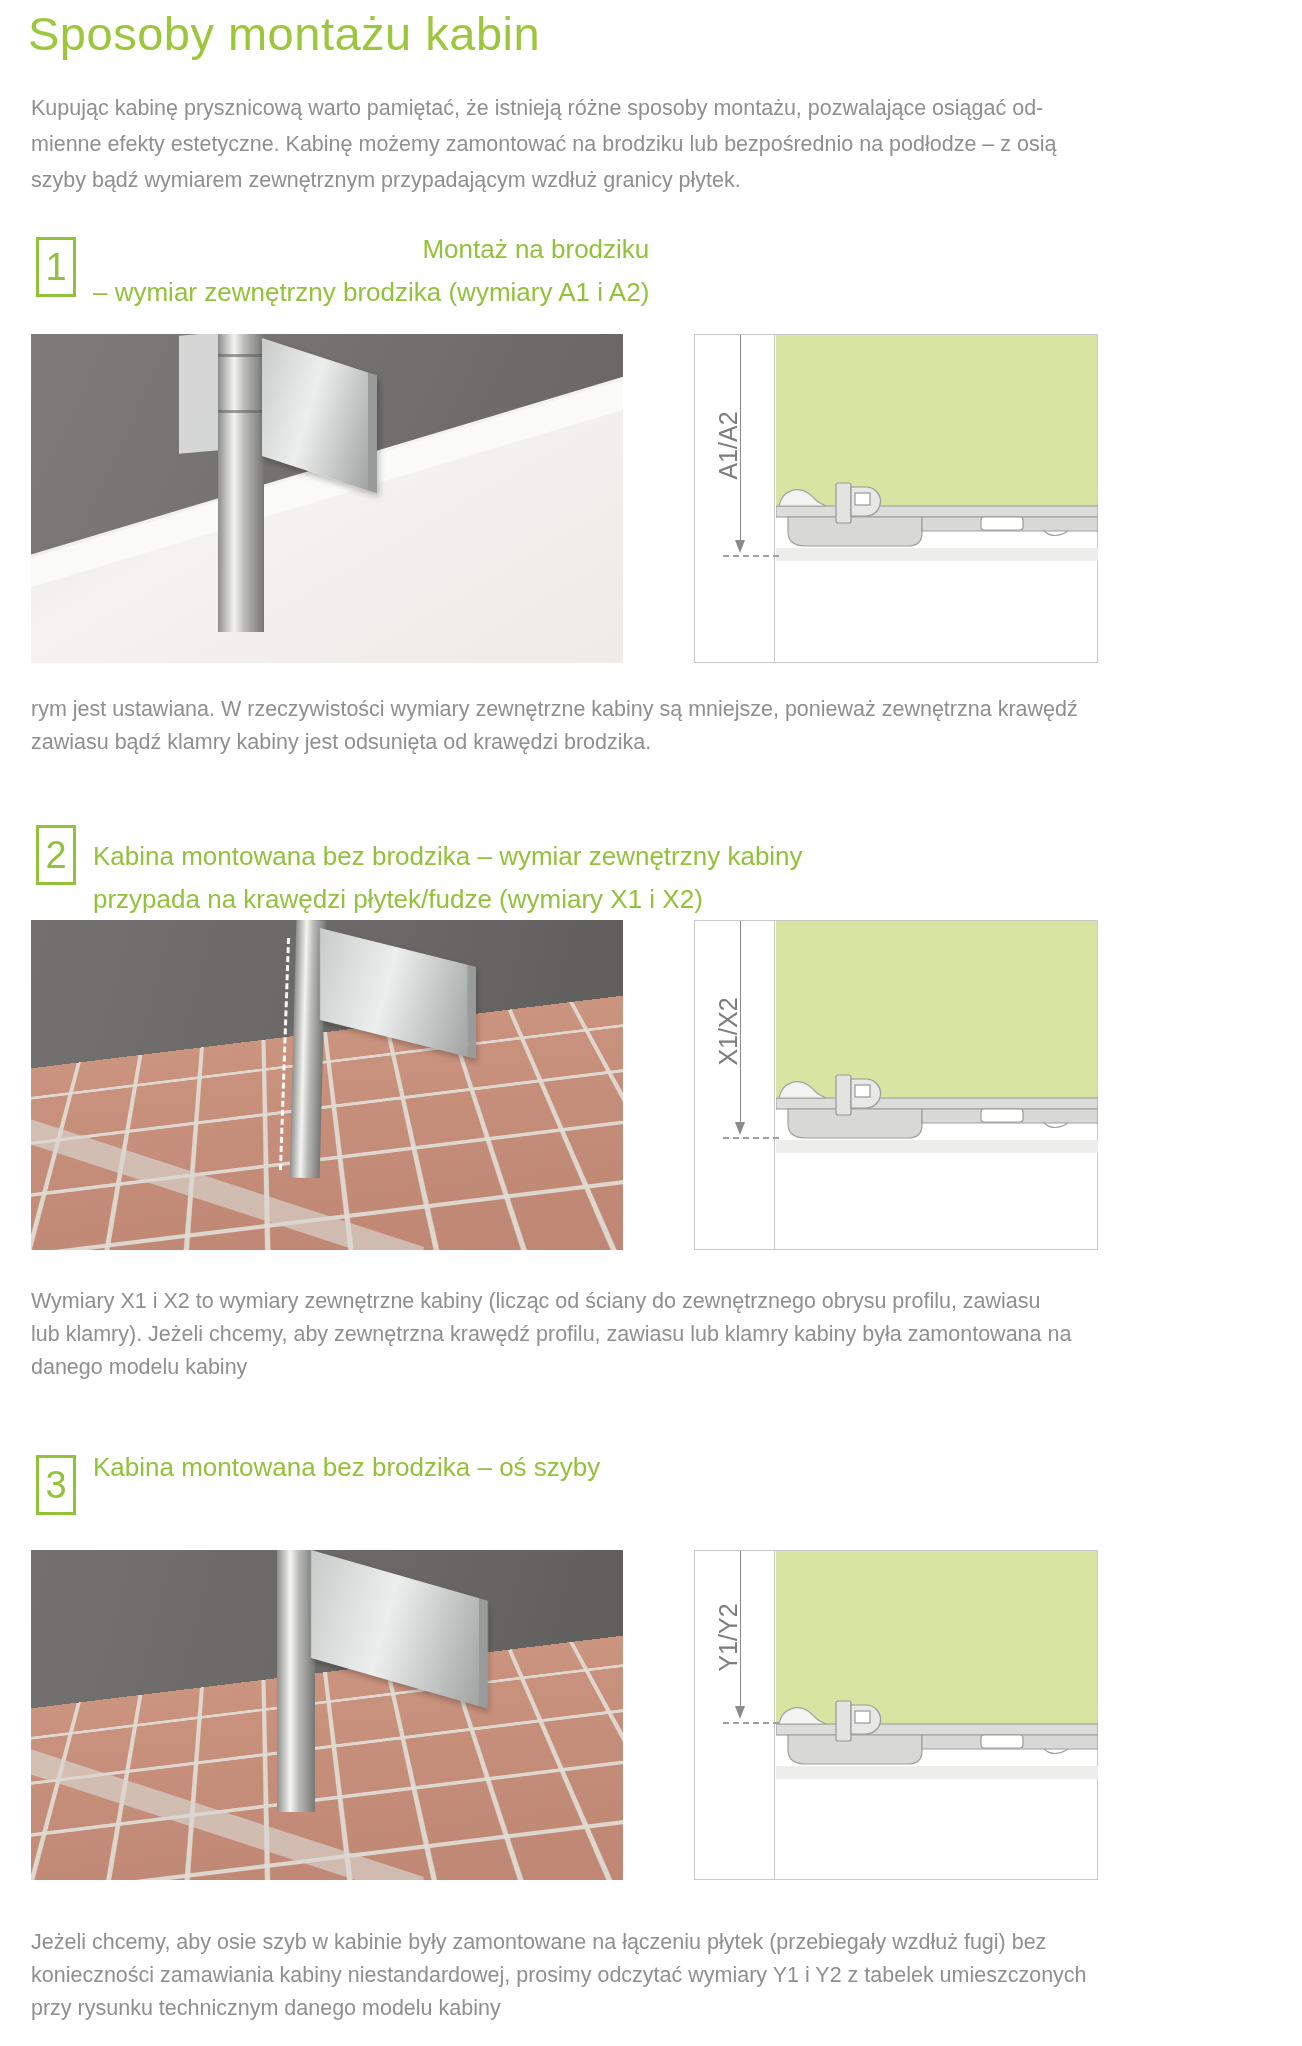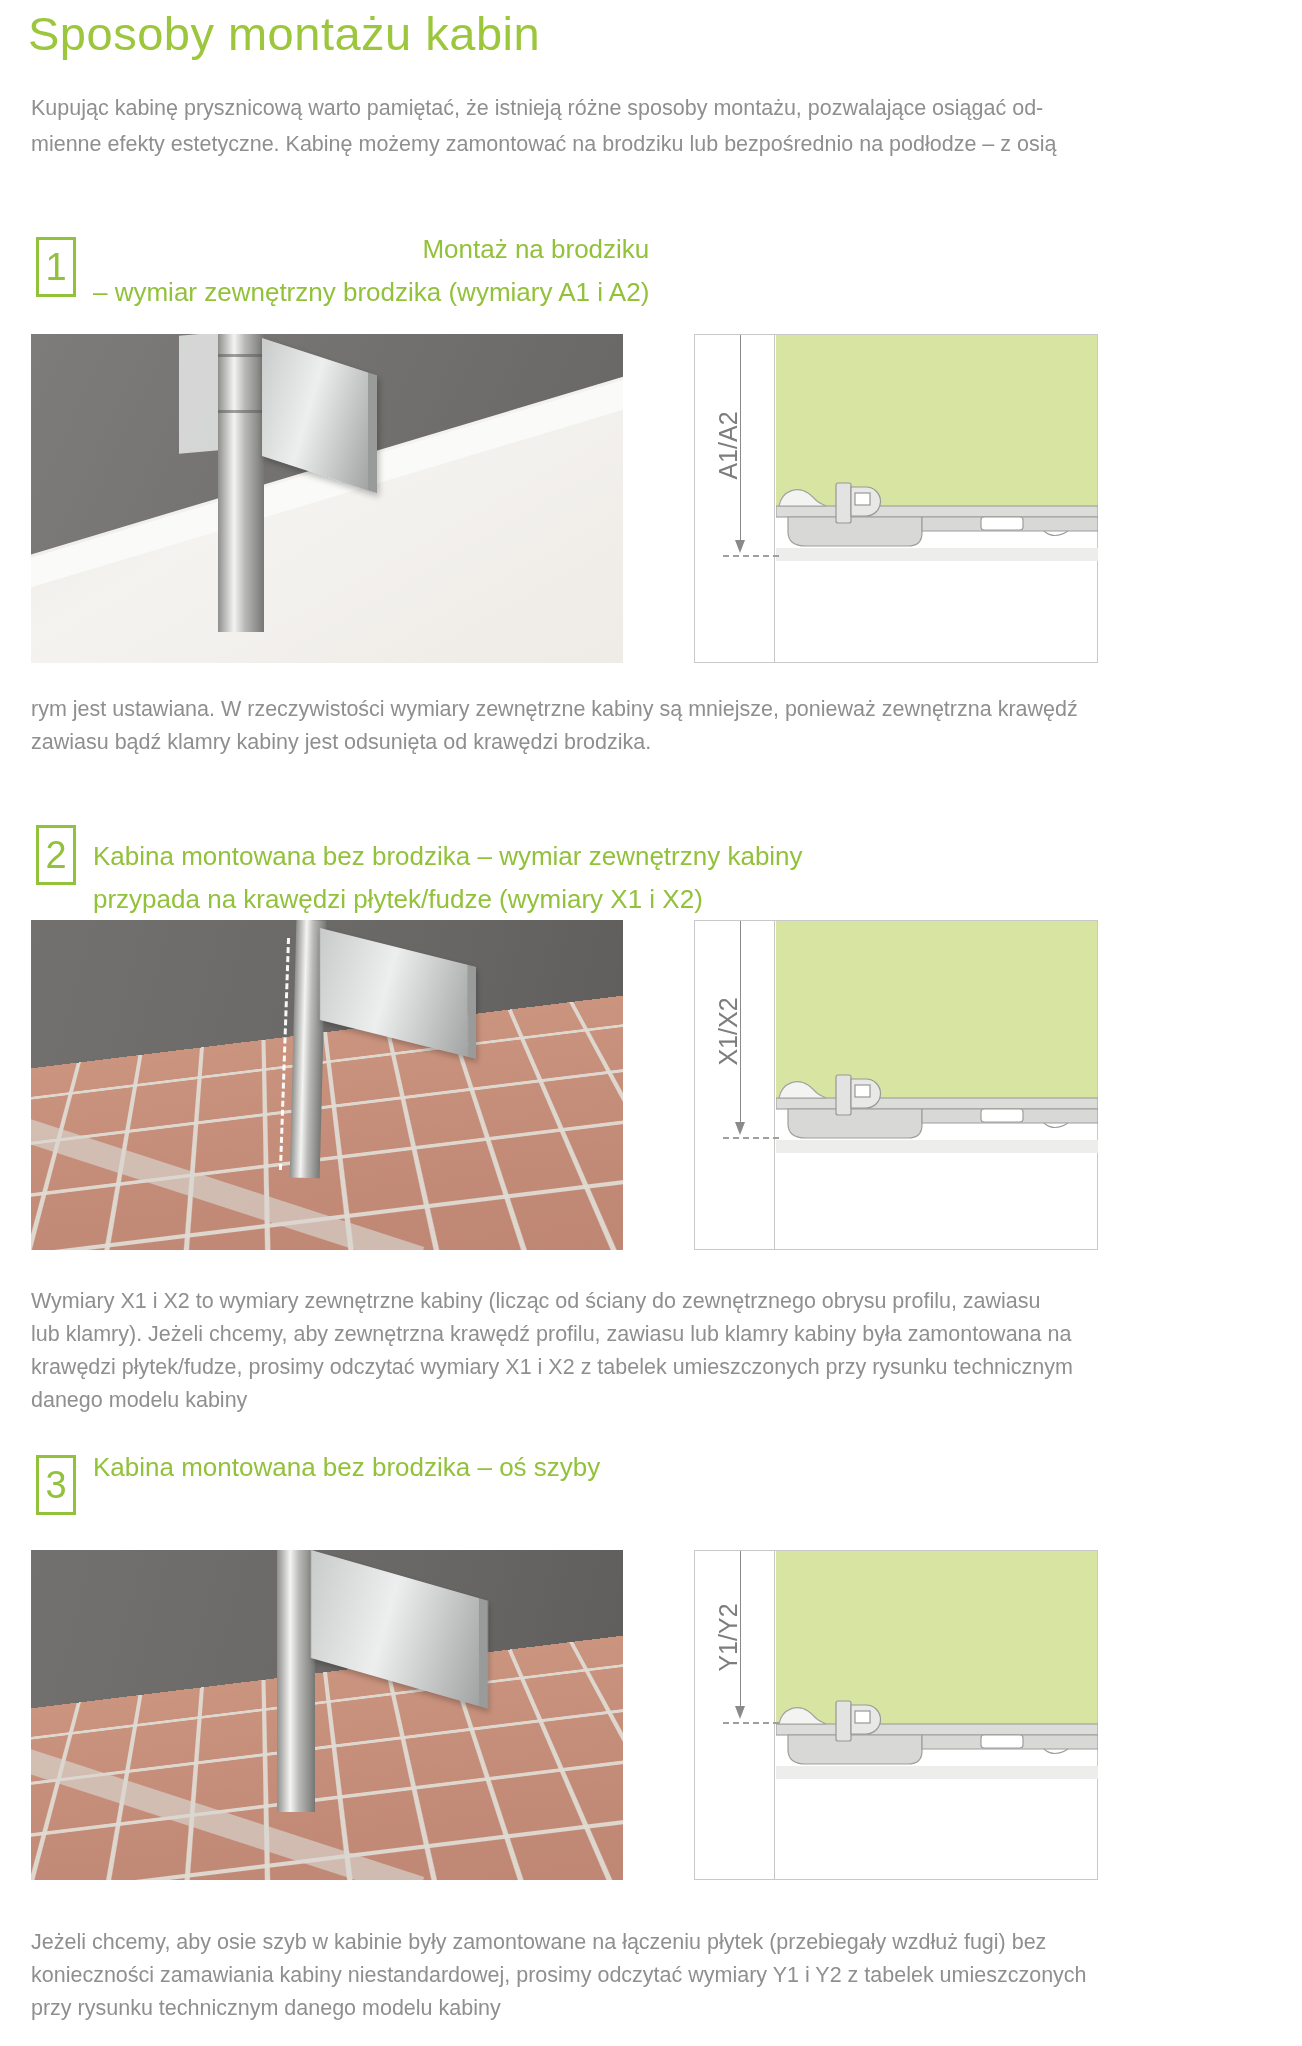--- a/index.html
+++ b/index.html
@@ -82,20 +82,21 @@
 </head>
 <body>
 
 <div class="page">
 
   <h1 class="title">Sposoby montażu kabin</h1>
 
   <div class="bodytext intro">
       <div class="tline">Kupując kabinę prysznicową warto pamiętać, że istnieją różne sposoby montażu, pozwalające osiągać od-</div>
       <div class="tline">mienne efekty estetyczne. Kabinę możemy zamontować na brodziku lub bezpośrednio na podłodze – z osią</div>
+      <div class="tline">szyby bądź wymiarem zewnętrznym przypadającym wzdłuż granicy płytek.</div>
     </div>
 
   <div class="numbox nb1">
     <span>1</span>
   </div>
   <div class="sec-title st1">
     <div class="tline">Montaż na brodziku</div>
     <div class="tline">– wymiar zewnętrzny brodzika (wymiary A1 i A2)</div>
   </div>
 
@@ -175,21 +176,20 @@
       <div class="dim-line l2"></div>
       <div class="dim-head h2p"></div>
       <span class="dim-label lab2">X1/X2</span>
     </div>
     <div class="dash d2p"></div>
   </div>
 
   <div class="bodytext note2">
       <div class="tline">Wymiary X1 i X2 to wymiary zewnętrzne kabiny (licząc od ściany do zewnętrznego obrysu profilu, zawiasu</div>
       <div class="tline">lub klamry). Jeżeli chcemy, aby zewnętrzna krawędź profilu, zawiasu lub klamry kabiny była zamontowana na</div>
-      <div class="tline">krawędzi płytek/fudze, prosimy odczytać wymiary X1 i X2 z tabelek umieszczonych przy rysunku technicznym</div>
       <div class="tline">danego modelu kabiny</div>
     </div>
 
   <div class="numbox nb3">
     <span>3</span>
   </div>
   <div class="sec-title st3">
     <div class="tline">Kabina montowana bez brodzika – oś szyby</div>
   </div>
 

